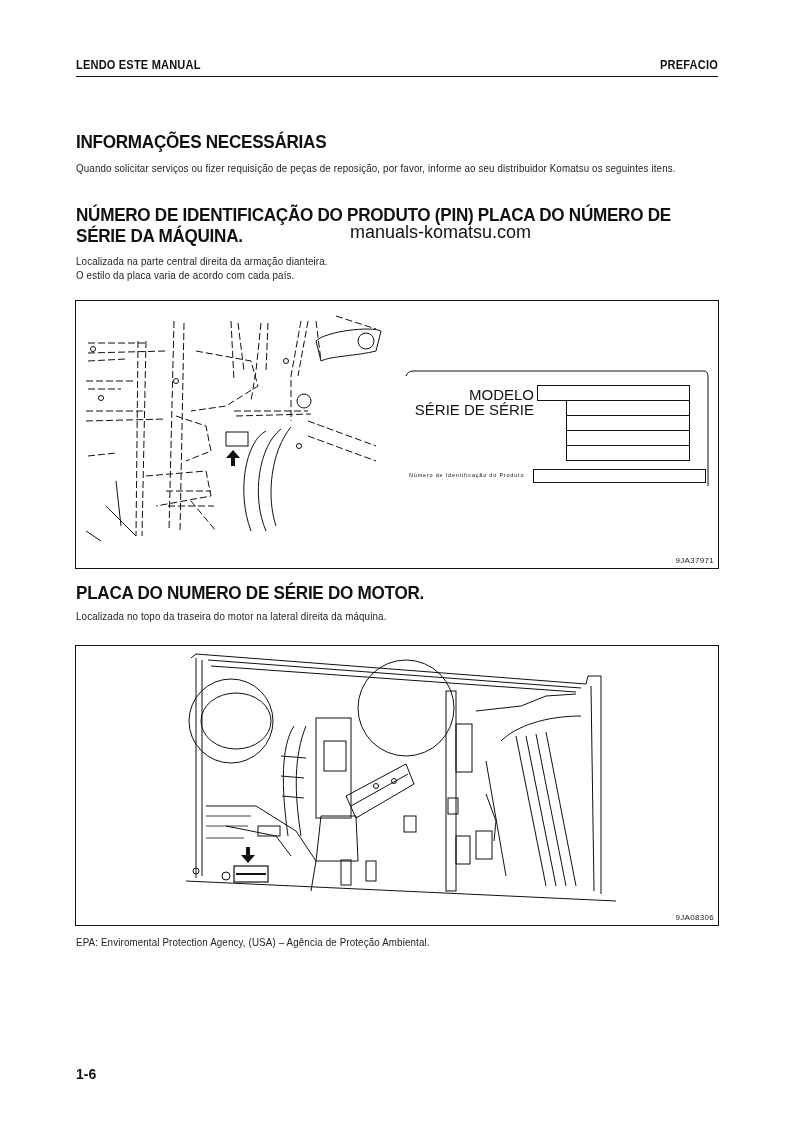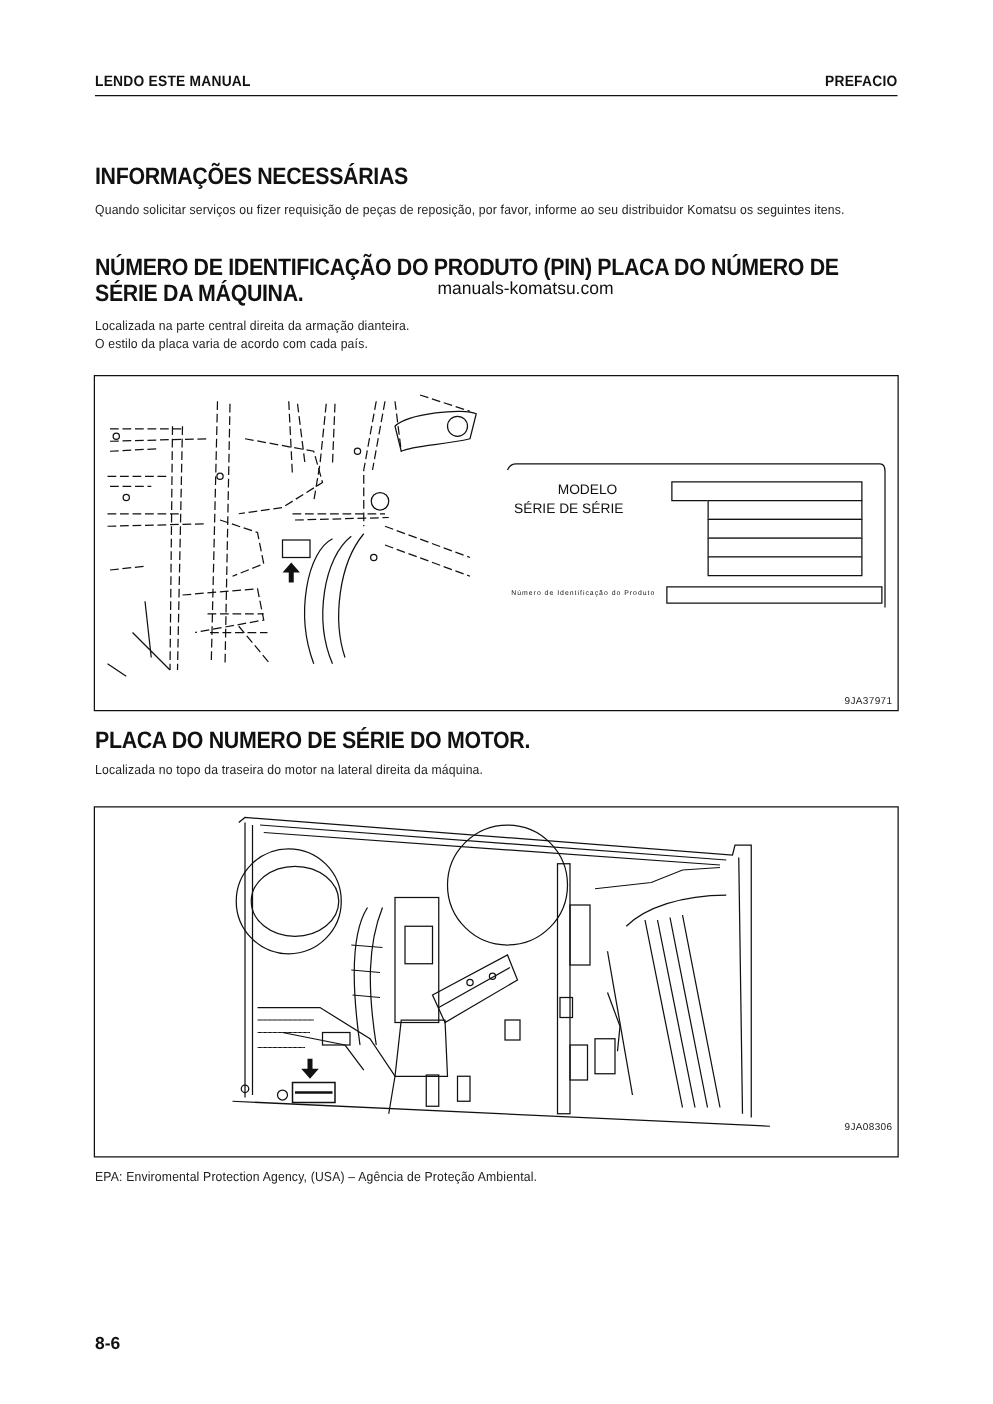--- a/index.html
+++ b/index.html
@@ -4,26 +4,26 @@
   <style>
     html, body { margin: 0; padding: 0; background: #ffffff; }
     body { width: 794px; height: 1123px; position: relative; overflow: hidden; color: #111; font-family: "Liberation Sans", sans-serif; }
     .abs { position: absolute; }
     .hdr { top: 58px; font-size: 12px; font-weight: bold; letter-spacing: 0.2px; transform: scaleX(0.92); }
     .hdr-left { left: 76px; transform-origin: left top; }
     .hdr-right { right: 76px; transform-origin: right top; }
     .hdr-rule { left: 76px; top: 76px; width: 642px; height: 0; border-top: 1.2px solid #111; }
     .h1 { font-size: 19px; font-weight: bold; line-height: 22px; letter-spacing: -0.3px; transform: scaleX(0.9); transform-origin: left top; white-space: nowrap; }
     .body { font-size: 10.5px; line-height: 14px; letter-spacing: 0.15px; color: #222; transform: scaleX(0.93); transform-origin: left top; }
-    .watermark { left: 350px; top: 222px; font-size: 14px; color: #111; font-family: "Liberation Sans", sans-serif; }
+    .watermark { left: 350px; top: 222px; font-size: 18px; color: #111; font-family: "Liberation Sans", sans-serif; }
     .figbox { border: 1.2px solid #111; box-sizing: border-box; background: #fff; }
     .figcode { font-size: 8px; letter-spacing: 0.3px; color: #222; }
     .page-num { left: 76px; top: 1066px; font-size: 14px; font-weight: bold; }
     svg { position: absolute; left: 0; top: 0; }
-    .plate-label { font-size: 11px; color: #111; text-align: center; }
+    .plate-label { font-size: 15px; color: #111; text-align: right; }
     .cell { border: 1px solid #111; box-sizing: border-box; background: #fff; }
   </style>
 </head>
 <body>
 
 <div class="abs hdr hdr-left">LENDO ESTE MANUAL</div>
 <div class="abs hdr hdr-right">PREFACIO</div>
 <div class="abs hdr-rule"></div>
 
 <div class="abs h1" style="left:76px; top:131px;">INFORMAÇÕES NECESSÁRIAS</div>
@@ -153,18 +153,18 @@
       <path d="M130 170 L175 170 M130 180 L172 180 M130 192 L168 192"></path>
     </g>
 
     <rect x="158" y="220" width="34" height="16" fill="#fff" stroke="#111" stroke-width="1.2"></rect>
     <line x1="160" y1="228" x2="190" y2="228" stroke="#111" stroke-width="2"></line>
 
     <g>
       <path d="M170 201 L170 209 L165 209 L172 217 L179 209 L174 209 L174 201 Z" fill="#111"></path>
     </g>
   </svg>
-  <div class="abs figcode" style="right:4px; bottom:19px;">9JA08306</div>
+  <div class="abs figcode" style="right:4px; bottom:3px;">9JA08306</div>
 </div>
 
 <div class="abs body" style="left:76px; top:935px;">EPA: Enviromental Protection Agency, (USA) – Agência de Proteção Ambiental.</div>
 
-<div class="abs page-num">8-6</div>
+<div class="abs page-num">1-6</div>
 
 </body></html>

